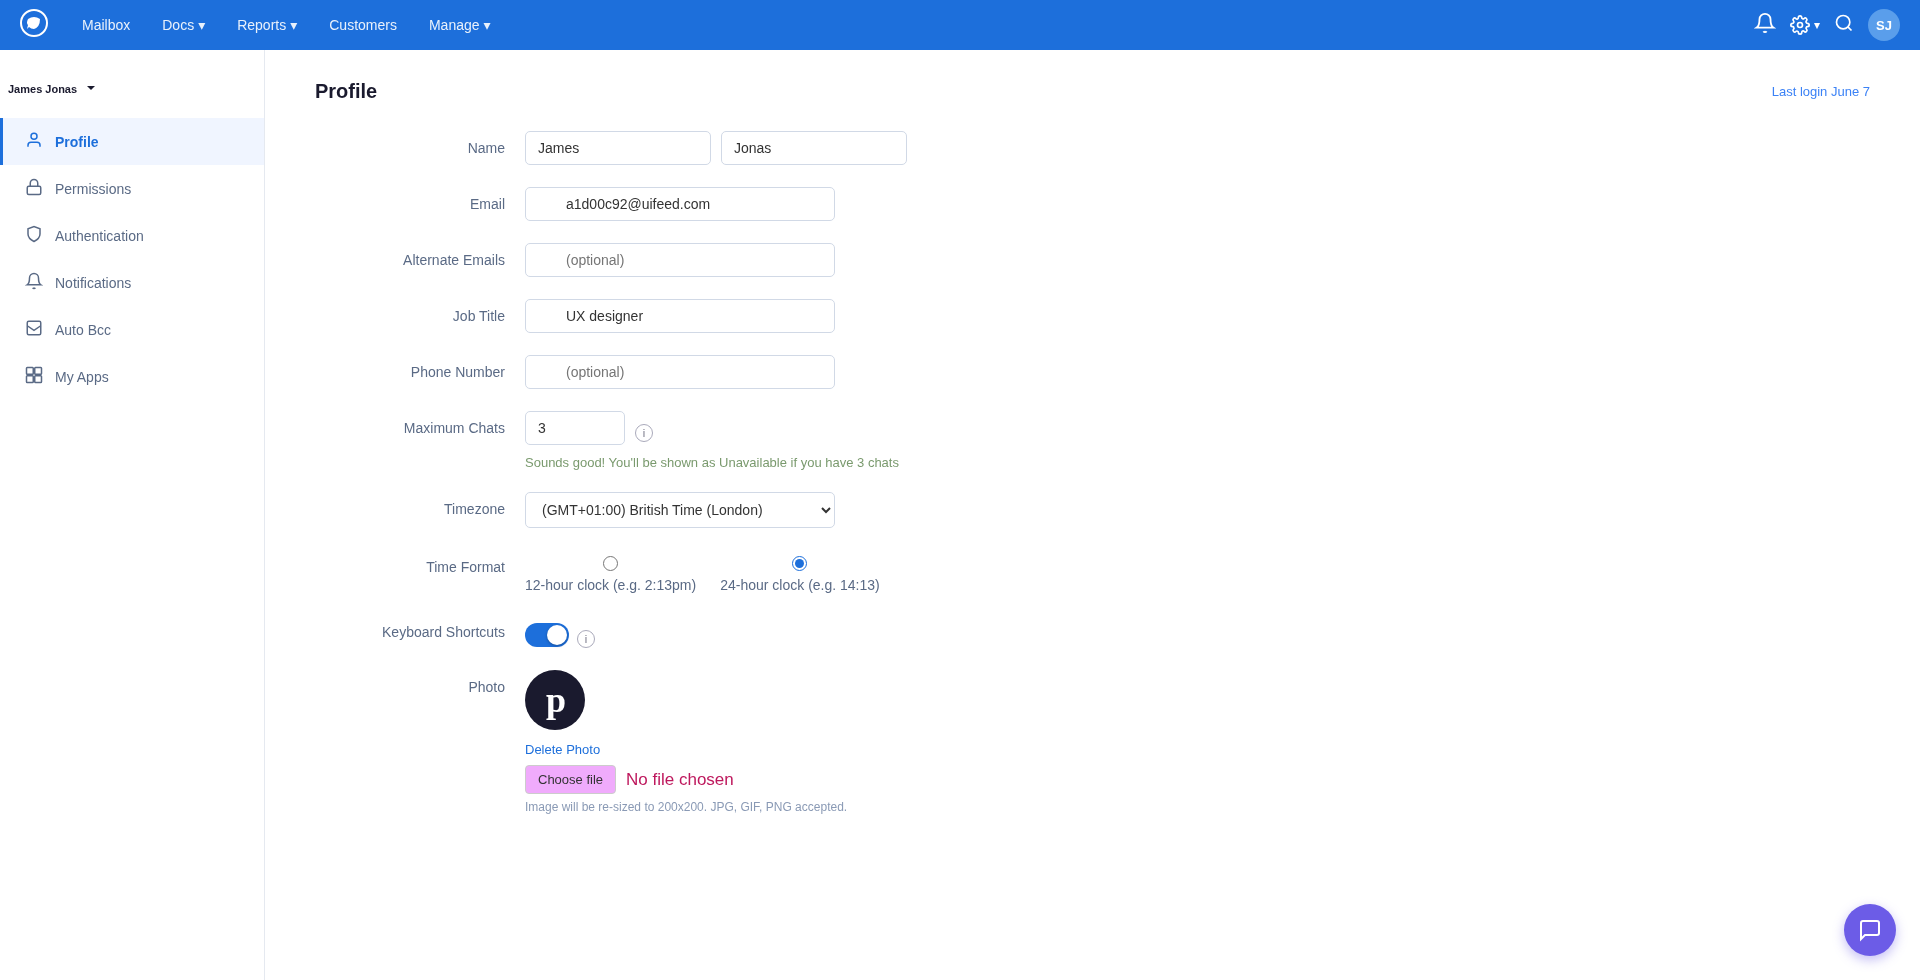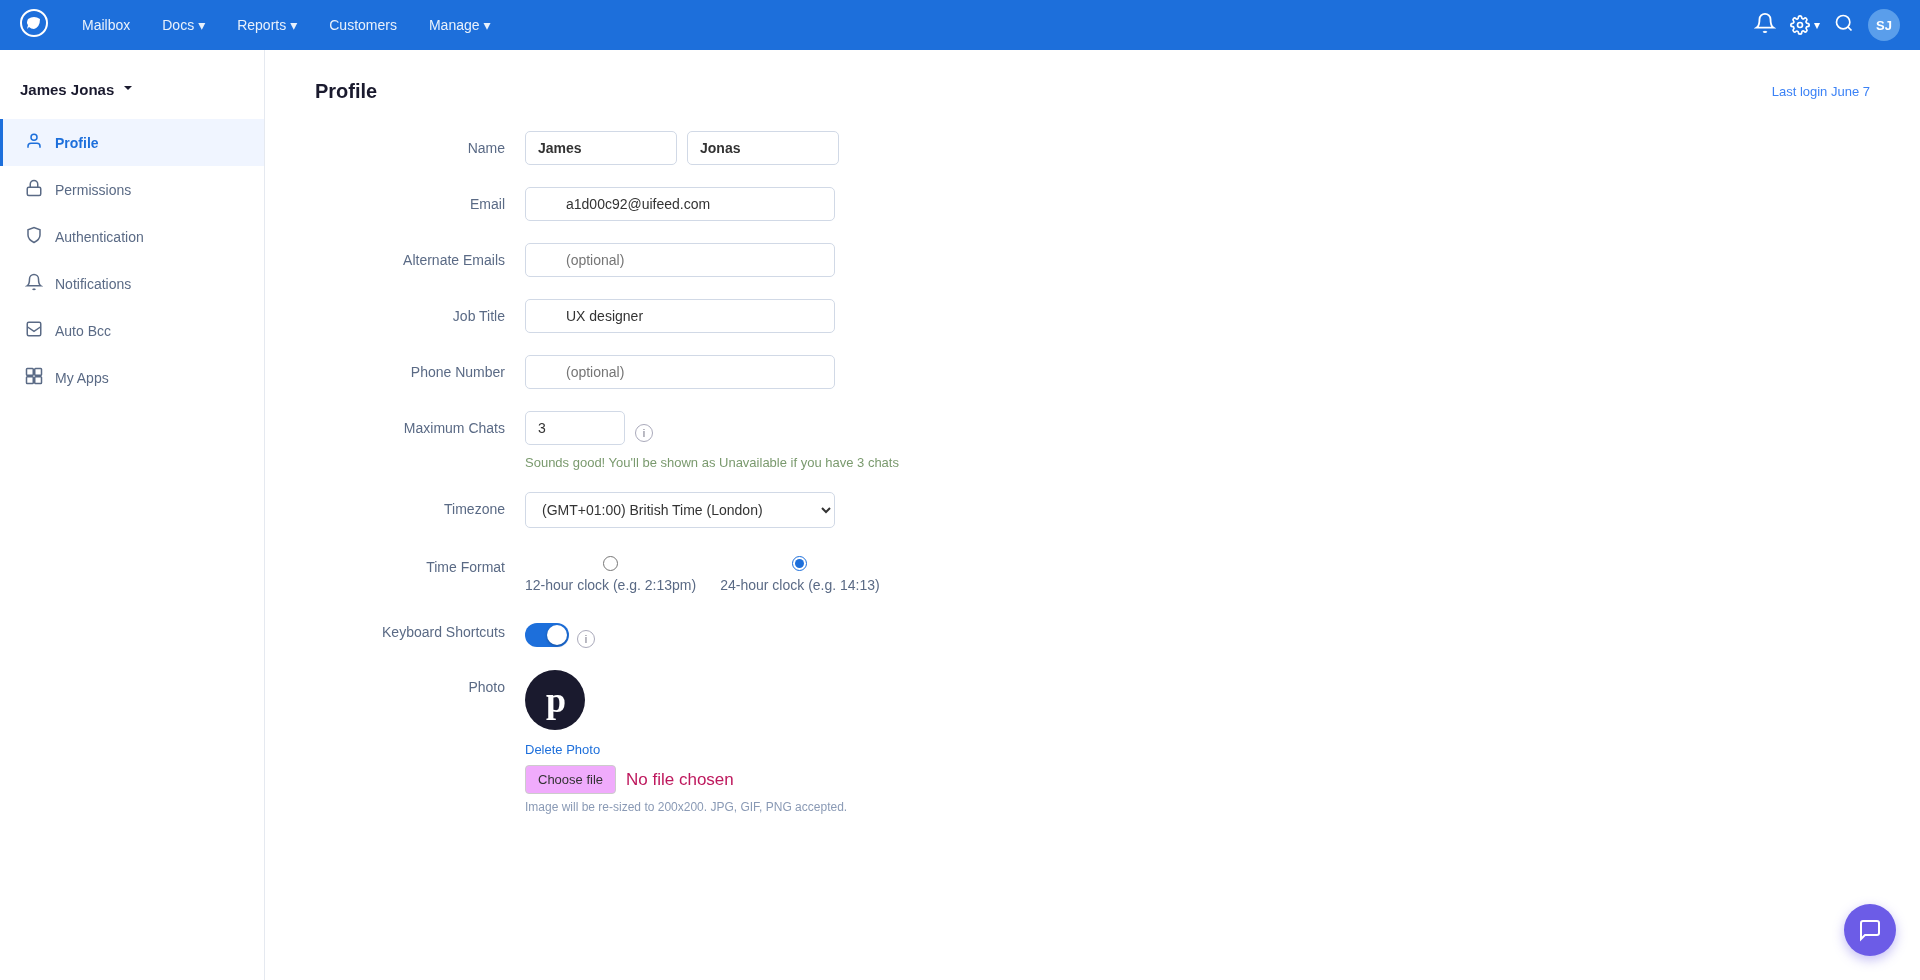--- a/index.html
+++ b/index.html
@@ -34,22 +34,22 @@
 
     
     .sidebar {
       width: 265px; background: white;
       border-right: 1px solid #e5e9f0;
       flex-shrink: 0; padding: 20px 0;
       min-height: calc(100vh - 50px);
     }
     .sidebar-username {
       display: flex; align-items: center; gap: 6px;
-      padding: 10px 20px 20px;
-      font-size: 15px; font-weight: 600; color: #1a1a2e; cursor: pointer;
+      padding: 10px 8px 20px;
+      font-size: 11px; font-weight: 600; color: #1a1a2e; cursor: pointer;
     }
     .sidebar-username svg { width: 16px; height: 16px; }
     .sidebar-item {
       display: flex; align-items: center; gap: 12px;
       padding: 13px 22px; cursor: pointer;
       font-size: 14px; color: #5a6a85;
       border-left: 3px solid transparent;
     }
     .sidebar-item.active { color: #1d6fdb; border-left-color: #1d6fdb; background: #f0f5ff; font-weight: 600; }
     .sidebar-item svg { width: 18px; height: 18px; }
@@ -69,21 +69,21 @@
       width: 190px; flex-shrink: 0;
       text-align: right; font-size: 14px;
       color: #5a6a85; padding-top: 9px;
     }
     .form-controls { display: flex; gap: 10px; flex: 1; }
     .form-input {
       border: 1px solid #d1d9e6; border-radius: 5px;
       padding: 8px 12px; font-size: 14px; color: #333;
       outline: none; width: 100%;
     }
-    .form-input-narrow { width: 152px; font-weight: bold; }
+    .form-input-narrow { width: 186px; }
     .form-input-wide { flex: 1; max-width: 310px; padding-left: 40px; }
 
     .hint-icon {
       width: 18px; height: 18px; border-radius: 50%;
       border: 1.5px solid #aab; display: inline-flex;
       align-items: center; justify-content: center;
       font-size: 11px; color: #778; cursor: pointer; flex-shrink: 0; margin-top: 9px;
     }
     .hint-text { font-size: 13px; color: #7a9a6e; margin-top: 4px; }
 

